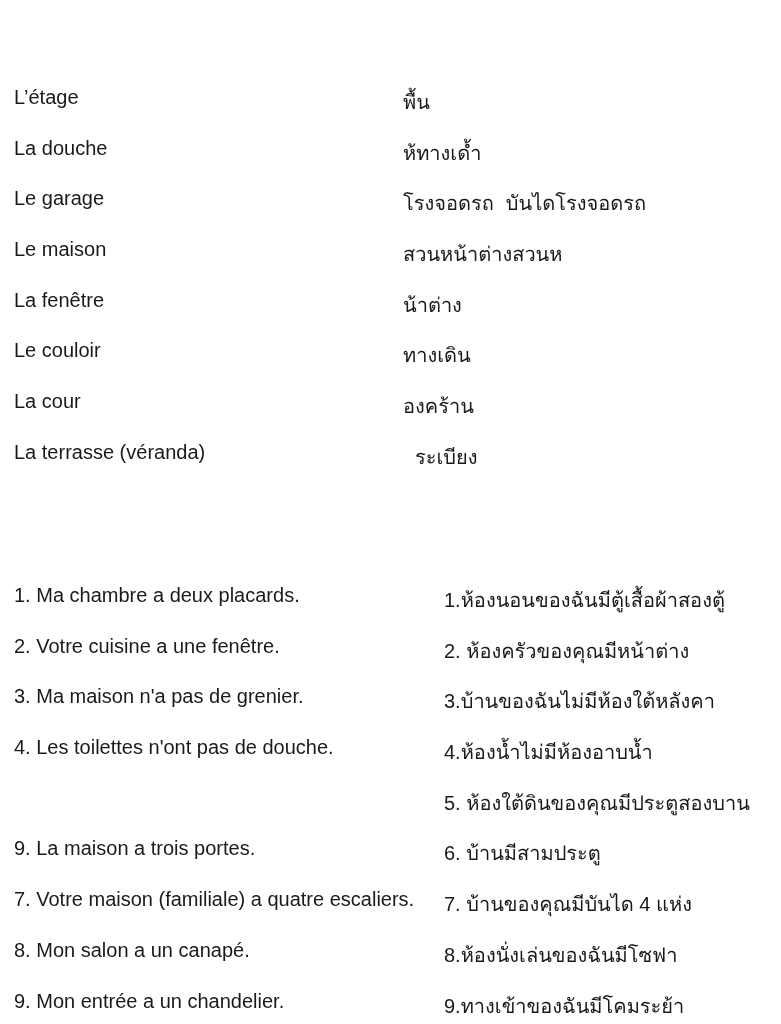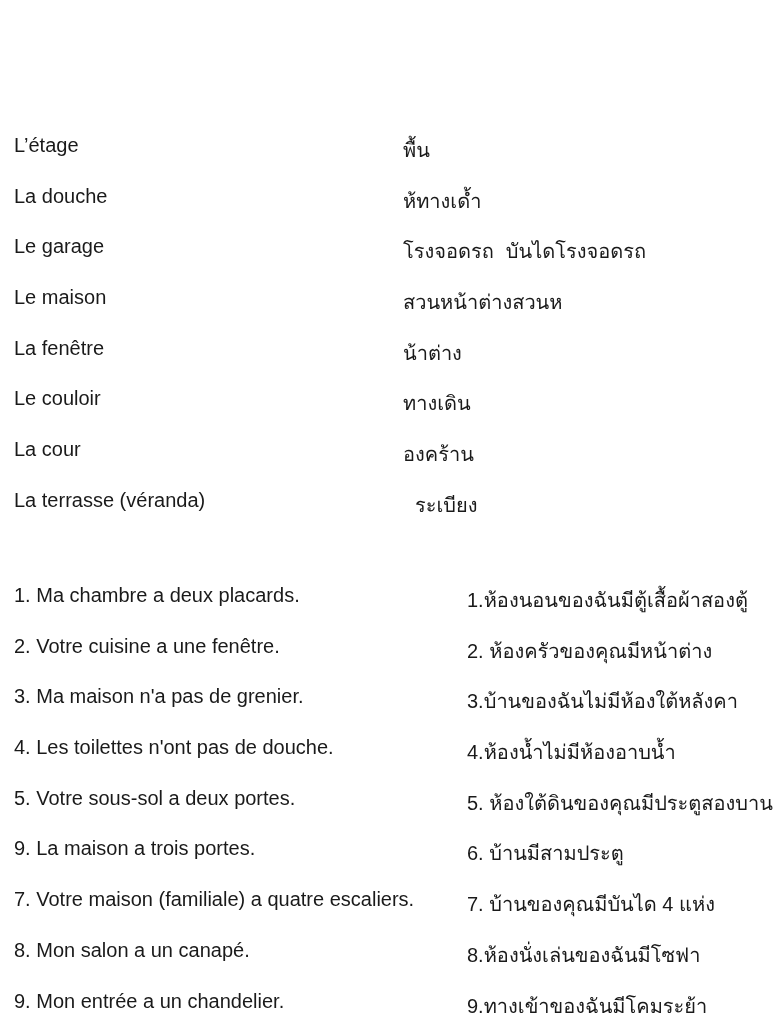--- a/index.html
+++ b/index.html
@@ -14,36 +14,36 @@
     position: relative;
     overflow: hidden;
     font-family: "Liberation Sans", "DejaVu Sans", sans-serif;
     color: #1a1a1a;
   }
   .section {
     position: absolute;
     left: 14px;
     right: 0;
   }
-  #vocab-section { top: 86px; margin-top: 48px; }
+  #vocab-section { top: 86px; }
   #sentence-section { top: 584px; }
   .row {
     position: relative;
     height: 50.7px;
   }
   .fr-text, .th-text {
     position: absolute;
     top: 0;
     font-size: 20px;
     line-height: normal;
     white-space: pre-wrap;
   }
   .fr-text { left: 0; }
   #vocab-section .th-text { left: 389px; font-family: Liberation Mono, monospace; }
-  #sentence-section .th-text { left: 453px; }
+  #sentence-section .th-text { left: 430px; }
 </style>
 </head>
 <body>
 
 <div id="vocab-section" class="section">
   <div class="row">
     <span class="fr-text">L’étage</span>
     <span class="th-text">พื้น</span>
   </div>
   <div class="row">
@@ -87,21 +87,20 @@
   </div>
   <div class="row">
     <span class="fr-text">3. Ma maison n'a pas de grenier.</span>
     <span class="th-text">3.บ้านของฉันไม่มีห้องใต้หลังคา</span>
   </div>
   <div class="row">
     <span class="fr-text">4. Les toilettes n'ont pas de douche.</span>
     <span class="th-text">4.ห้องน้ำไม่มีห้องอาบน้ำ</span>
   </div>
   <div class="row">
-    <span class="fr-text">5. Votre sous-sol a deux portes.</span>
     <span class="th-text">5. ห้องใต้ดินของคุณมีประตูสองบาน</span>
   </div>
   <div class="row">
     <span class="fr-text">9. La maison a trois portes.</span>
     <span class="th-text">6. บ้านมีสามประตู</span>
   </div>
   <div class="row">
     <span class="fr-text">7. Votre maison (familiale) a quatre escaliers.</span>
     <span class="th-text">7. บ้านของคุณมีบันได 4 แห่ง</span>
   </div>

